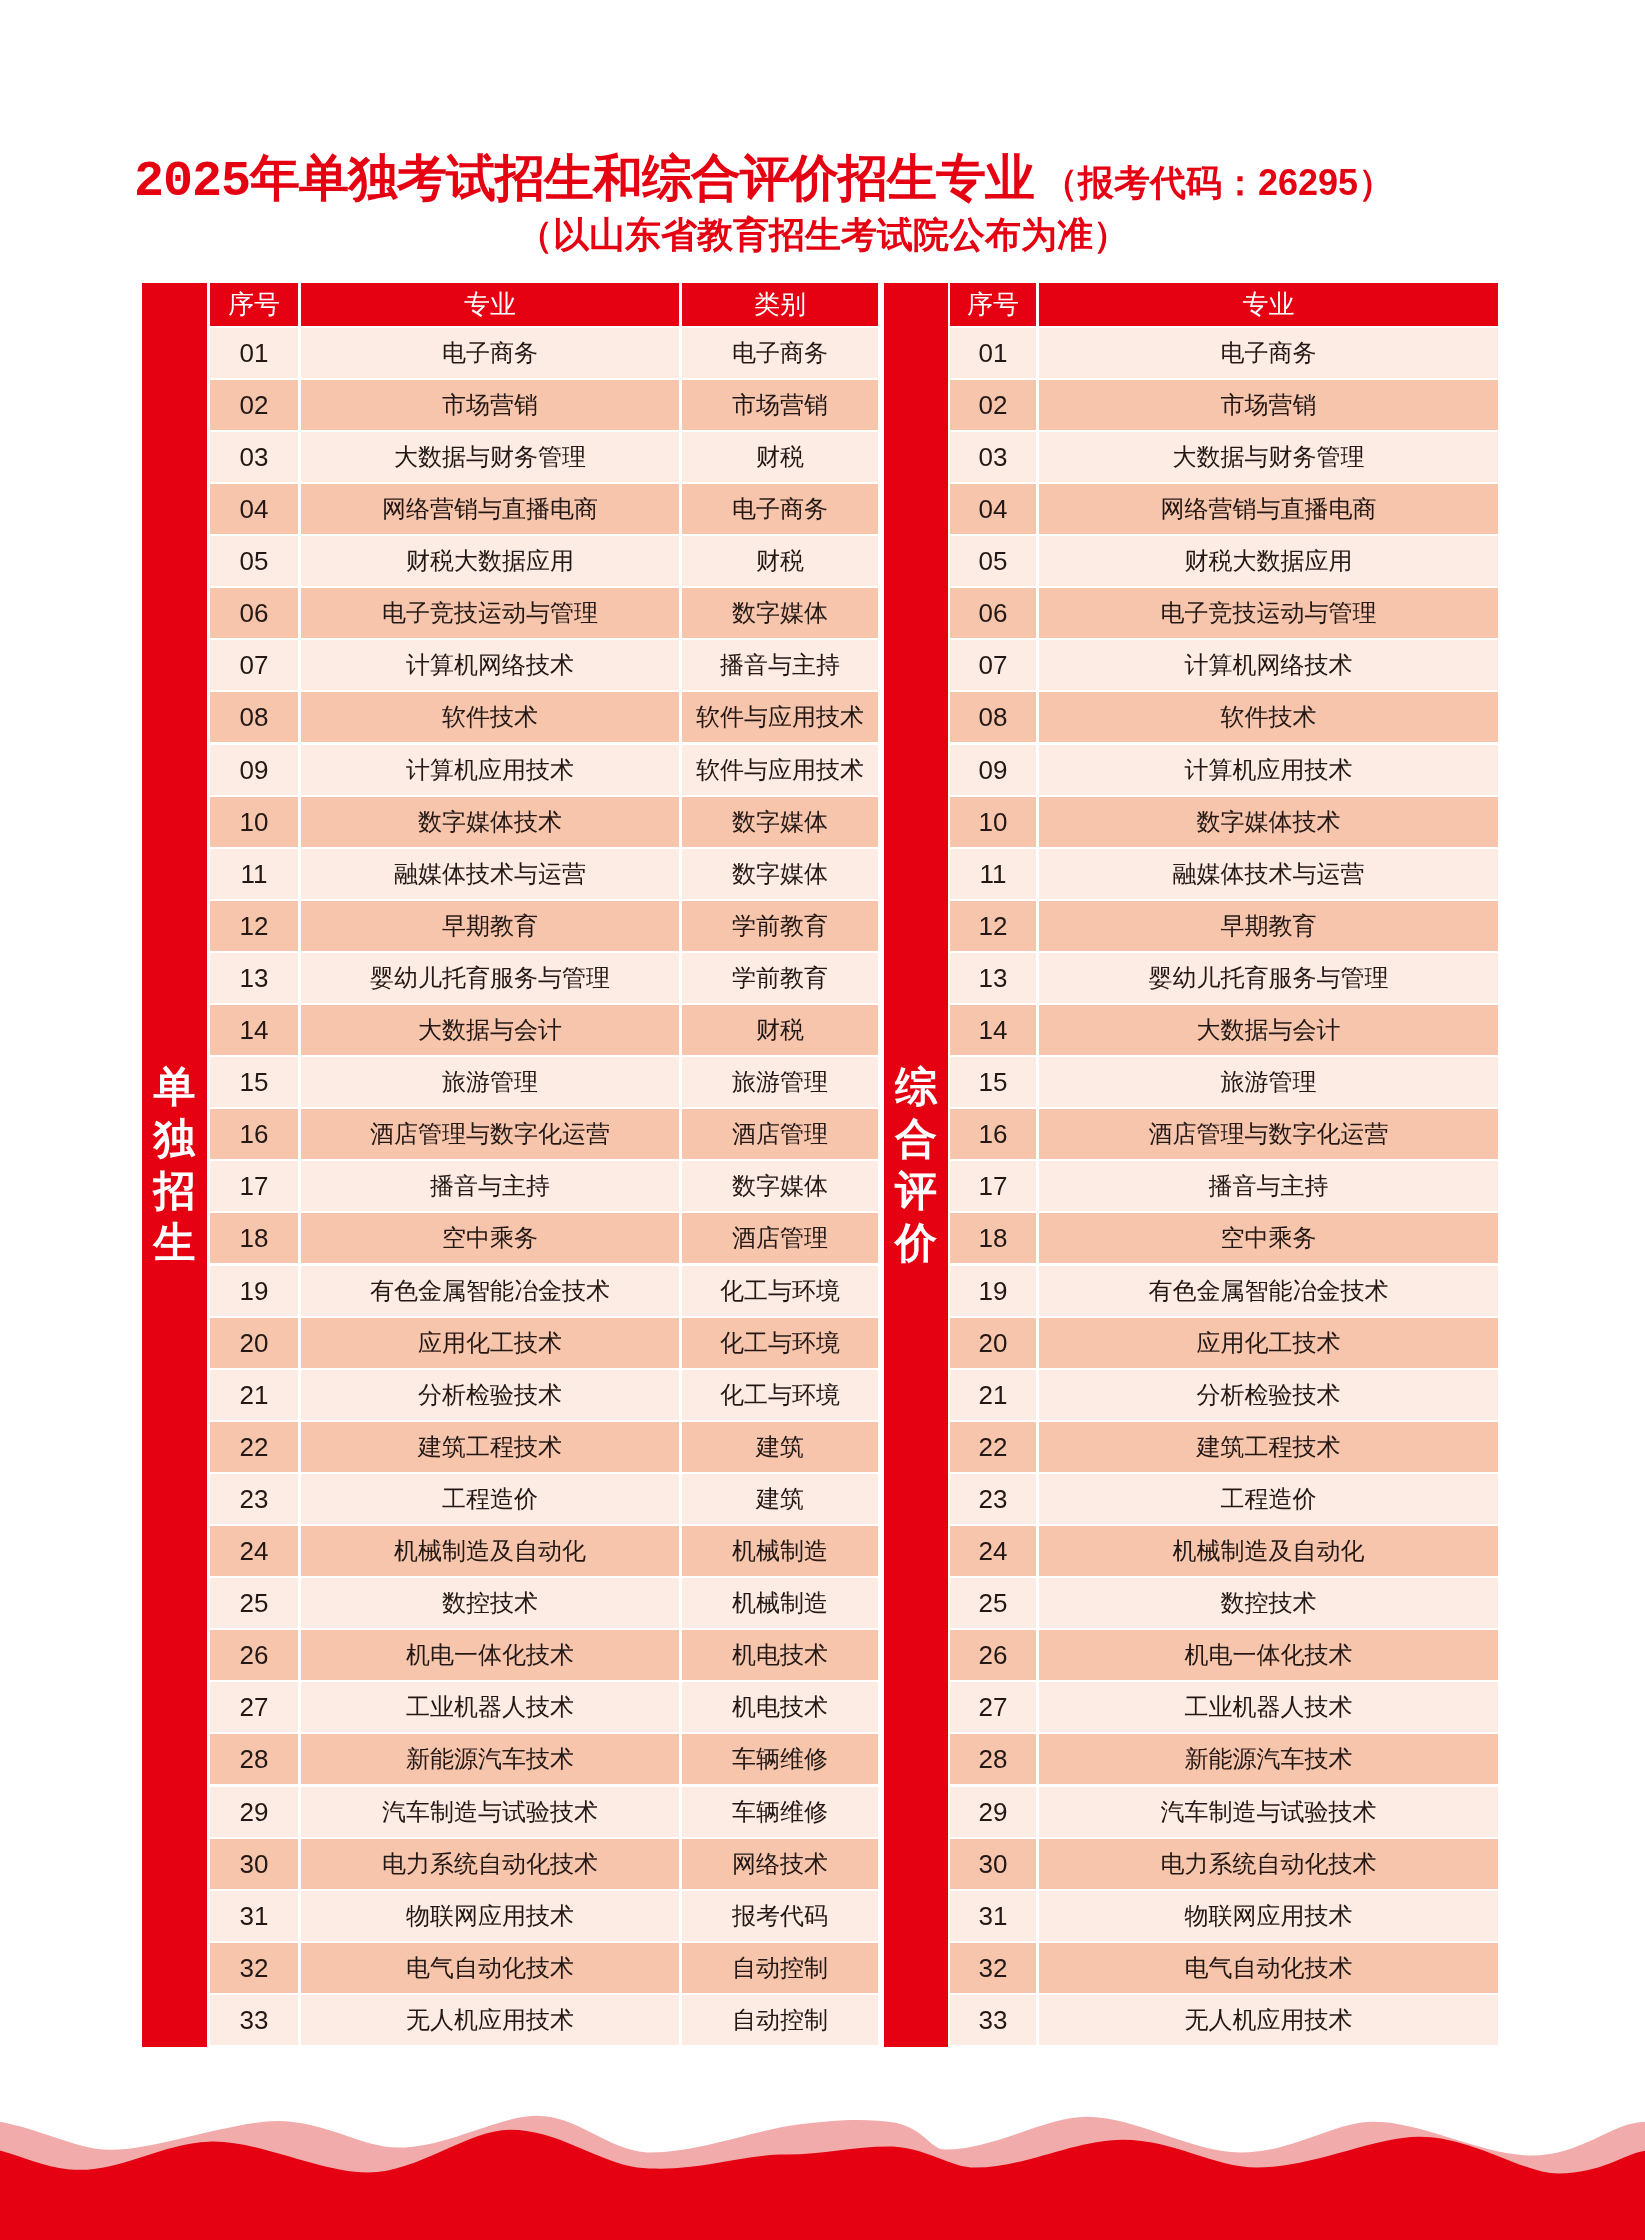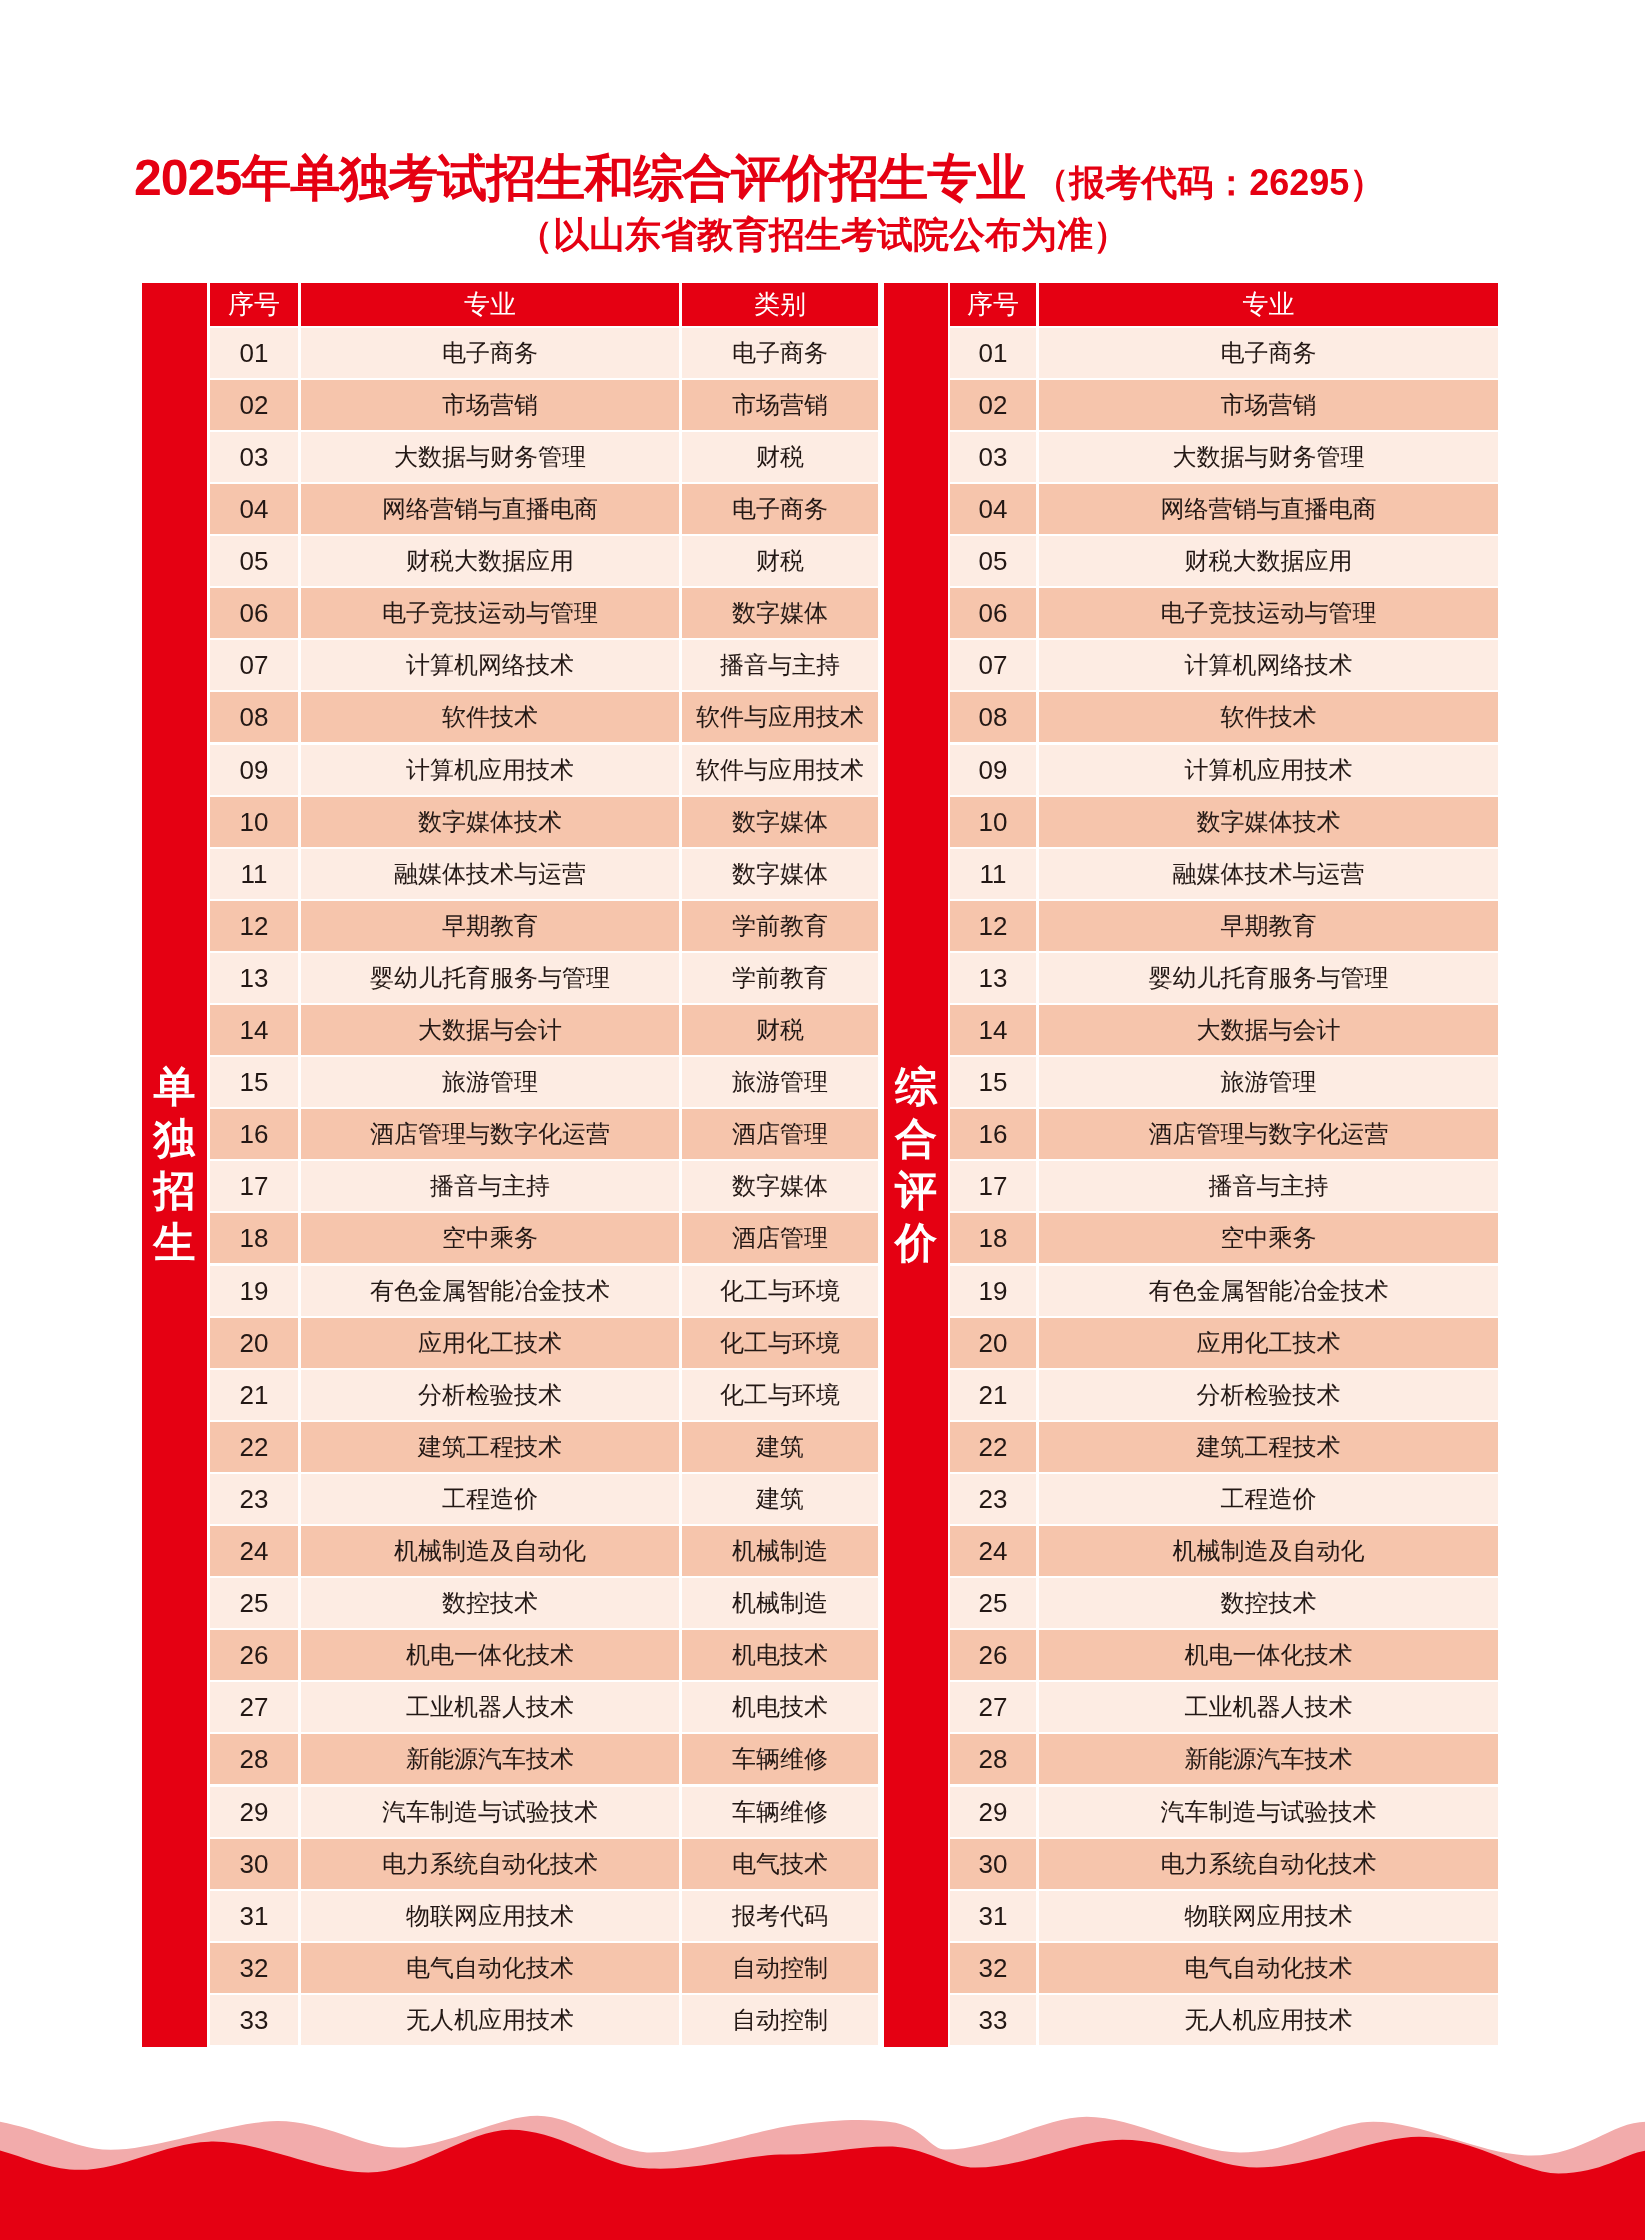--- a/index.html
+++ b/index.html
@@ -1,20 +1,20 @@
 <!DOCTYPE html>
 <html><head>
 <meta charset="utf-8">
 <style>
   html, body { margin:0; padding:0; }
   body { width:1646px; height:2241px; position:relative; background:#ffffff; overflow:hidden;
          font-family:"DejaVu Sans", "Liberation Sans", sans-serif; }
   .title-line { position:absolute; left:0; width:1646px; text-align:left; color:#e50012; white-space:nowrap; }
   #title { top:145px; left:134px; }
-  #title .main { font-size:50px; font-weight:bold; letter-spacing:-1px; font-family:Liberation Sans, sans-serif; }
+  #title .main { font-size:50px; font-weight:bold; letter-spacing:-1px; font-family:Liberation Mono, monospace; }
   #title .code { font-size:36px; font-weight:bold; margin-left:8px; font-family:"Liberation Sans","DejaVu Sans",sans-serif; }
   #subtitle { top:211px; left:517px; font-size:36px; font-weight:bold; font-family:"Liberation Sans","DejaVu Sans",sans-serif; }
 
   .band { position:absolute; background:#e50012; top:283px; height:1764px; }
   .band-label { position:absolute; left:0; width:100%; top:50%; transform:translateY(-50%);
                 color:#ffffff; font-weight:bold; font-size:42px; line-height:52px; text-align:center;
                 font-family:"DejaVu Sans",sans-serif; }
   .band-label span { display:block; }
 
   .tbl { position:absolute; top:283px; }
@@ -192,21 +192,21 @@
         <div class="cell" style="left: 472px; width: 196px;">车辆维修</div>
       </div>
       <div class="row odd" style="top: 1504px;">
         <div class="cell num" style="left: 0px; width: 88px;">29</div>
         <div class="cell" style="left: 91px; width: 378px;">汽车制造与试验技术</div>
         <div class="cell" style="left: 472px; width: 196px;">车辆维修</div>
       </div>
       <div class="row even" style="top: 1556px;">
         <div class="cell num" style="left: 0px; width: 88px;">30</div>
         <div class="cell" style="left: 91px; width: 378px;">电力系统自动化技术</div>
-        <div class="cell" style="left: 472px; width: 196px;">电气技术</div>
+        <div class="cell" style="left: 472px; width: 196px;">网络技术</div>
       </div>
       <div class="row odd" style="top: 1608px;">
         <div class="cell num" style="left: 0px; width: 88px;">31</div>
         <div class="cell" style="left: 91px; width: 378px;">物联网应用技术</div>
         <div class="cell" style="left: 472px; width: 196px;">报考代码</div>
       </div>
       <div class="row even" style="top: 1660px;">
         <div class="cell num" style="left: 0px; width: 88px;">32</div>
         <div class="cell" style="left: 91px; width: 378px;">电气自动化技术</div>
         <div class="cell" style="left: 472px; width: 196px;">自动控制</div>

